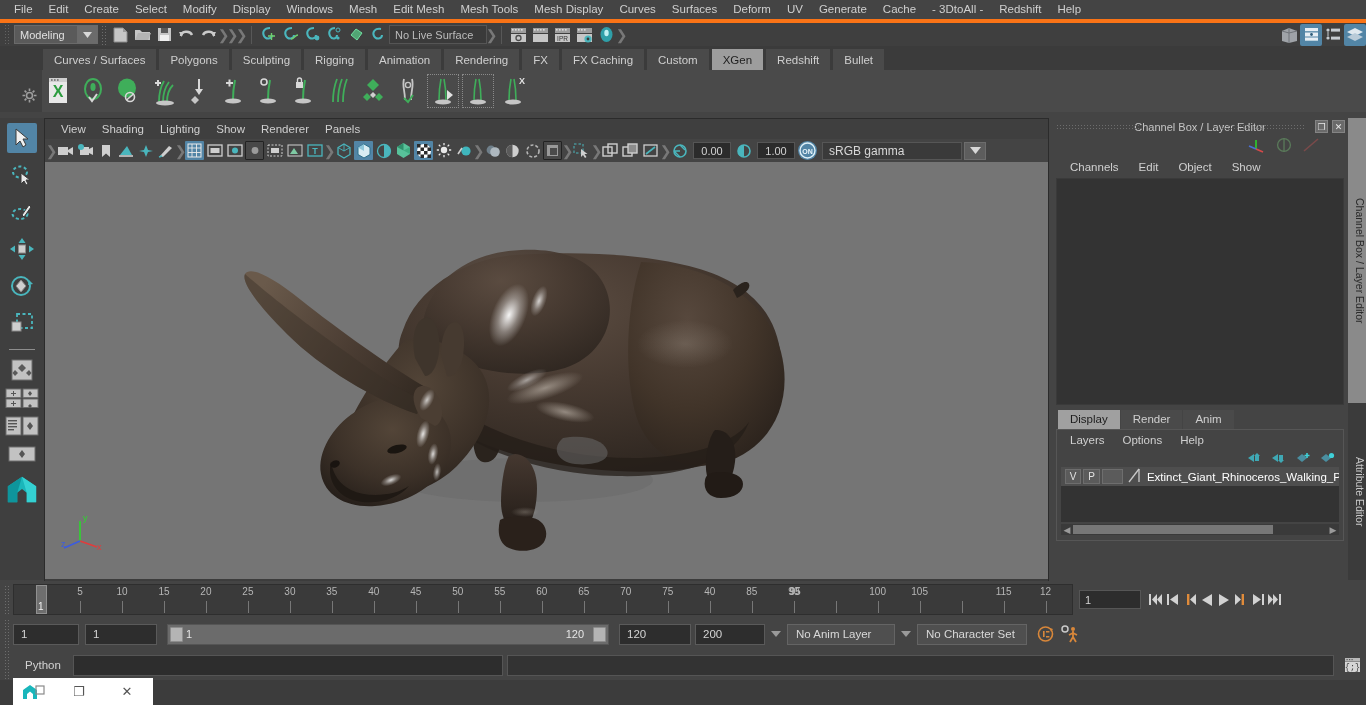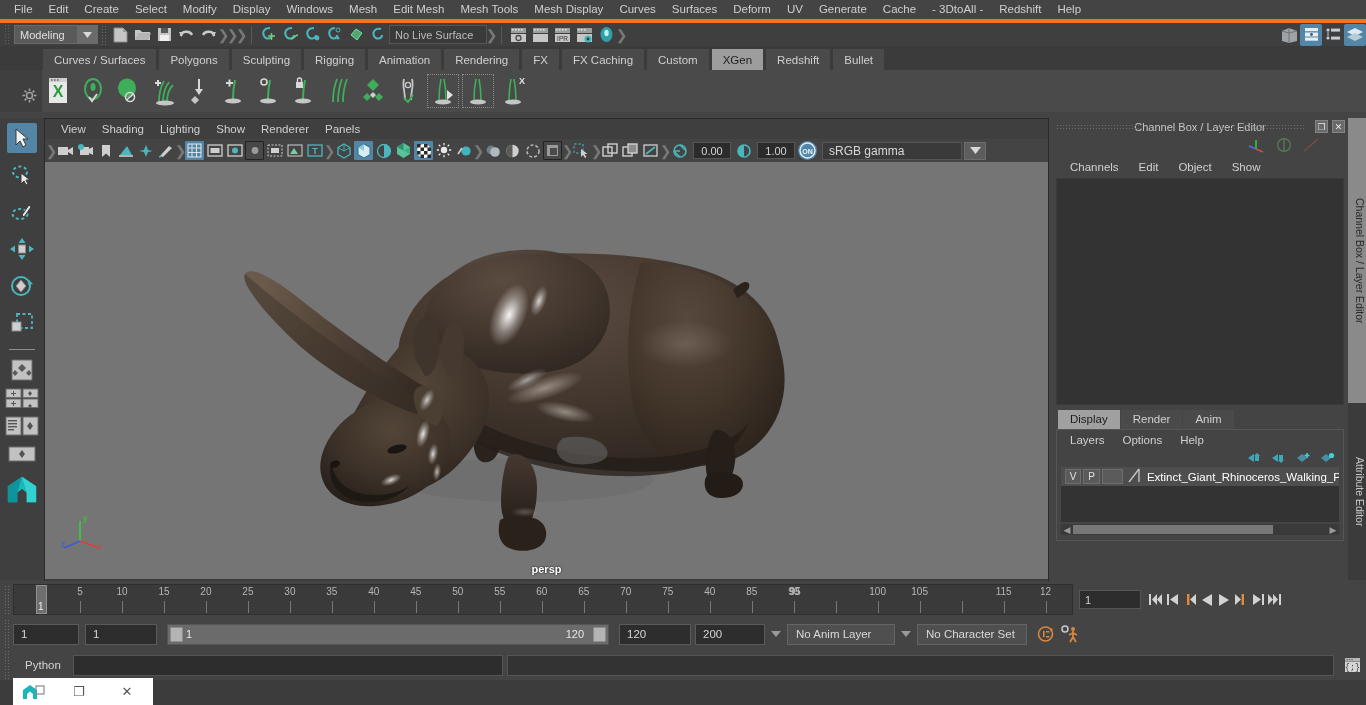--- a/index.html
+++ b/index.html
@@ -927,21 +927,20 @@
         <svg width="46" height="46" viewBox="0 0 46 46">
           <line x1="21" y1="30" x2="21" y2="10" stroke="#2ed62e" stroke-width="1.6"></line>
           <line x1="21" y1="30" x2="38" y2="36" stroke="#e03c3c" stroke-width="1.6"></line>
           <line x1="21" y1="30" x2="5" y2="37" stroke="#3c5ce0" stroke-width="1.6"></line>
           <text x="24" y="10" font-size="9" fill="#2ed62e" font-family="Liberation Sans">y</text>
           <text x="38" y="39" font-size="9" fill="#e03c3c" font-family="Liberation Sans">x</text>
           <text x="2" y="36" font-size="9" fill="#3c5ce0" font-family="Liberation Sans">z</text>
         </svg>
       </div>
 
-      <div class="persplabel">persp</div>
     </div>
   </div>
 
   <div class="rpanel">
     <div class="rptitle">
       <span class="griph" style="left:6px;"></span>
       <span>Channel Box / Layer Editor</span>
       <span class="griph" style="right:44px;"></span>
       <span class="winbtn" style="position:absolute;right:22px;top:2px;">❐</span>
       <span class="winbtn" style="position:absolute;right:5px;top:2px;">✕</span>

